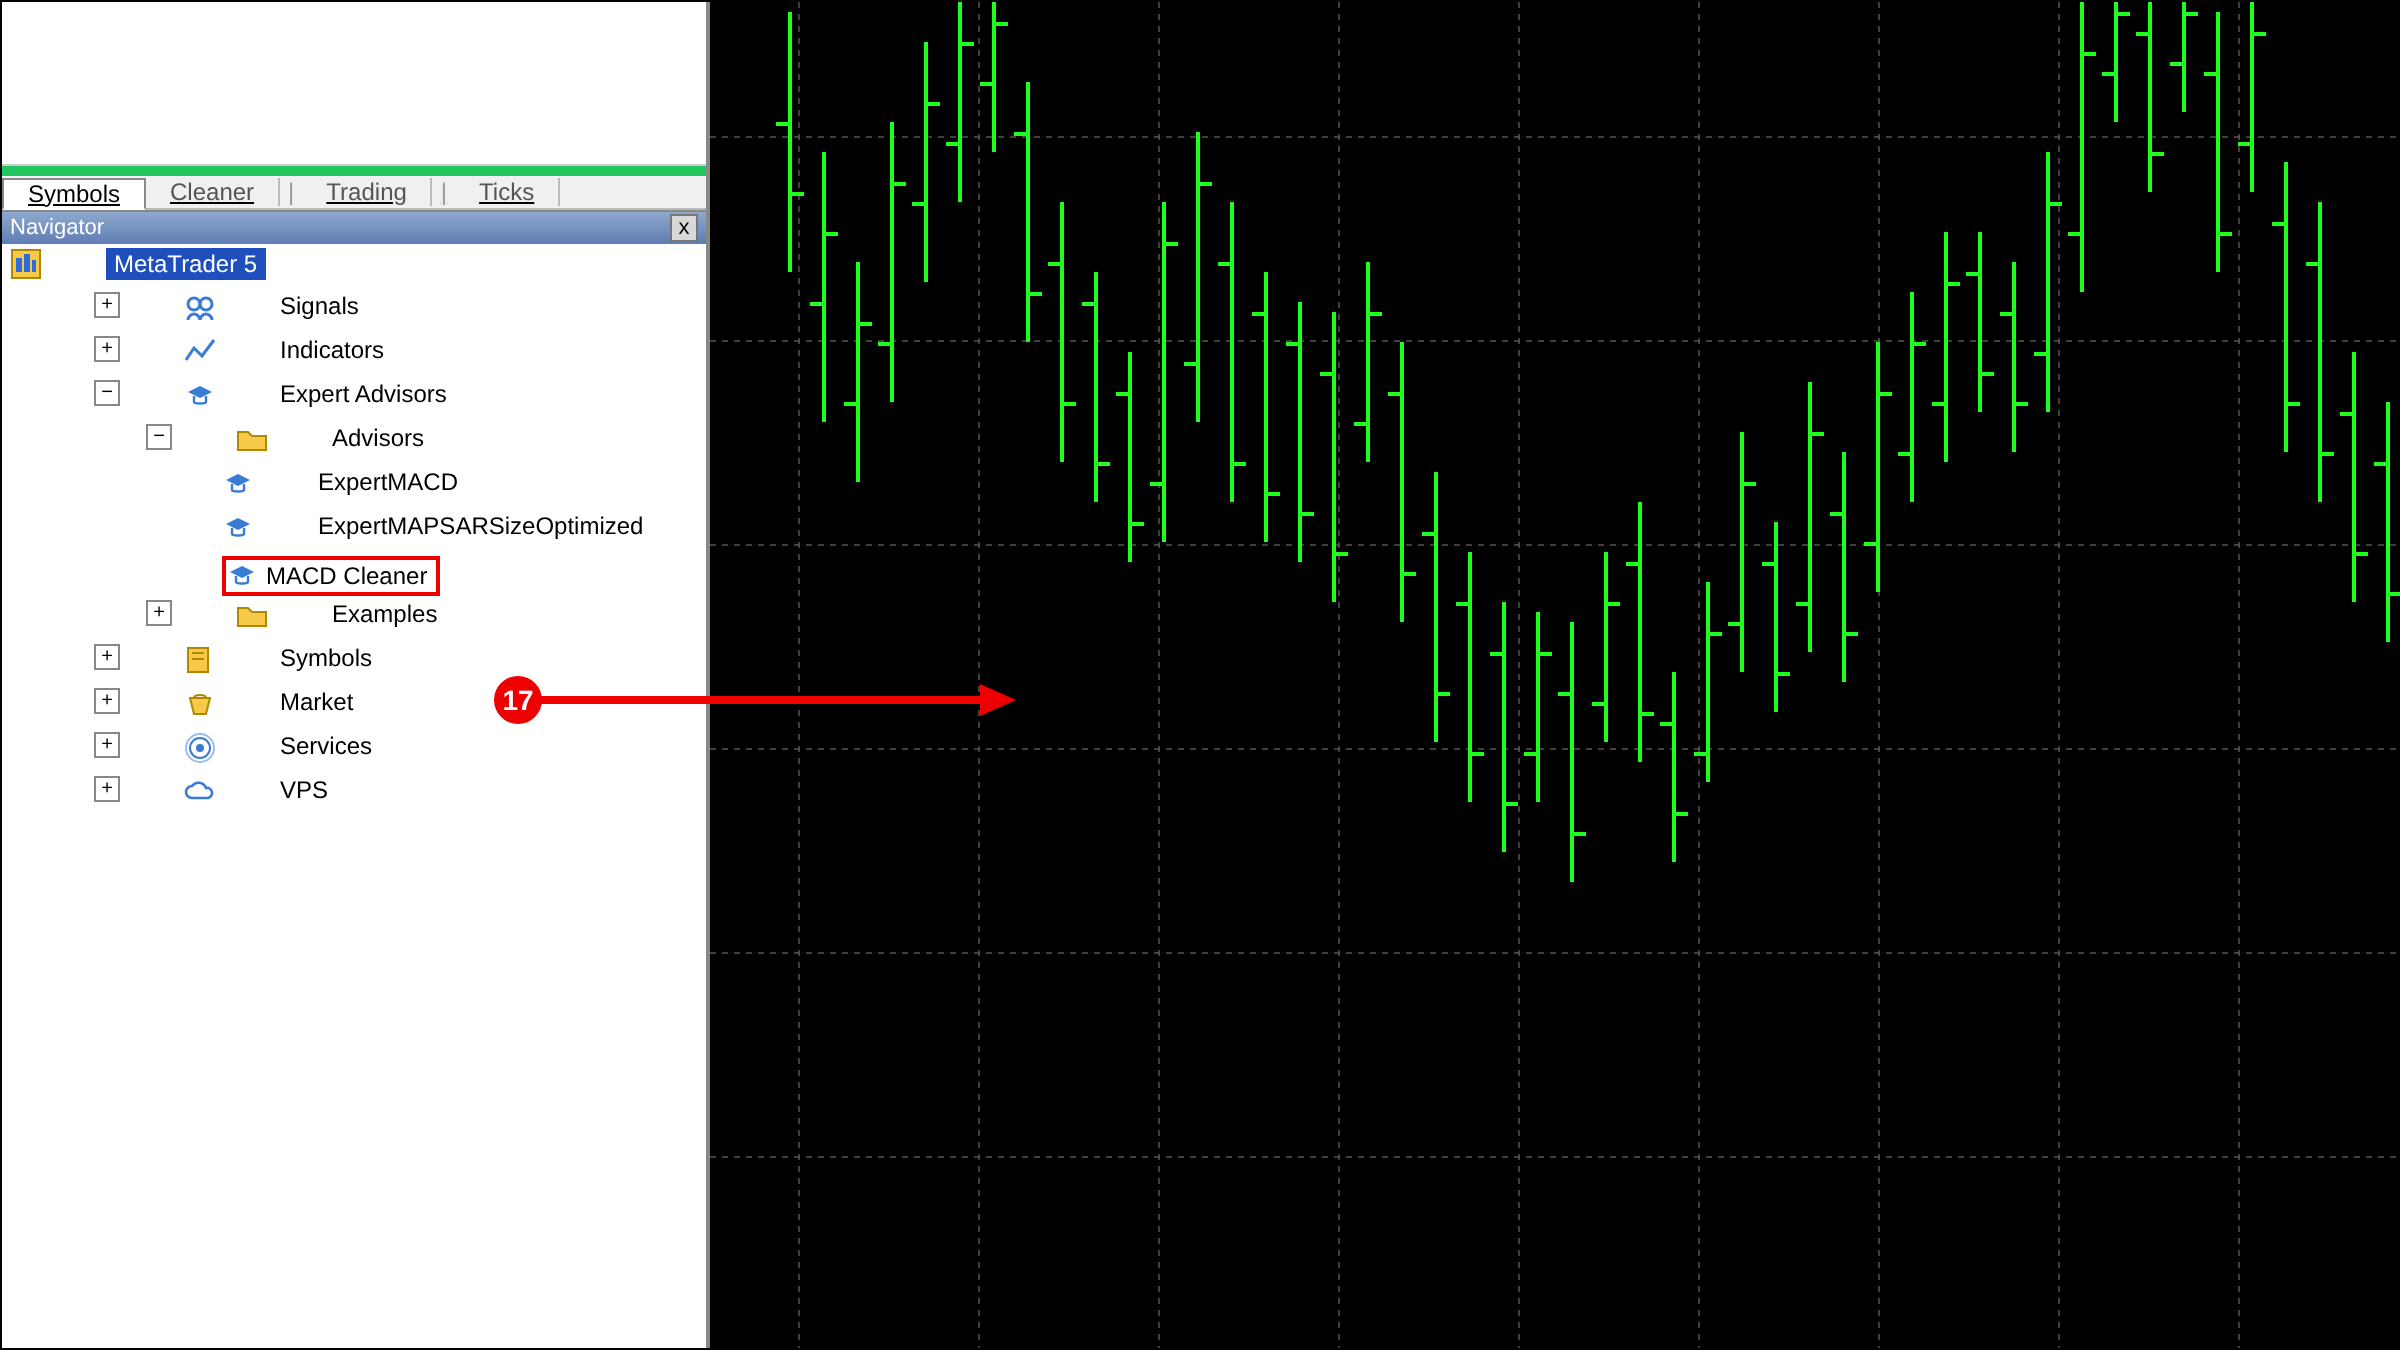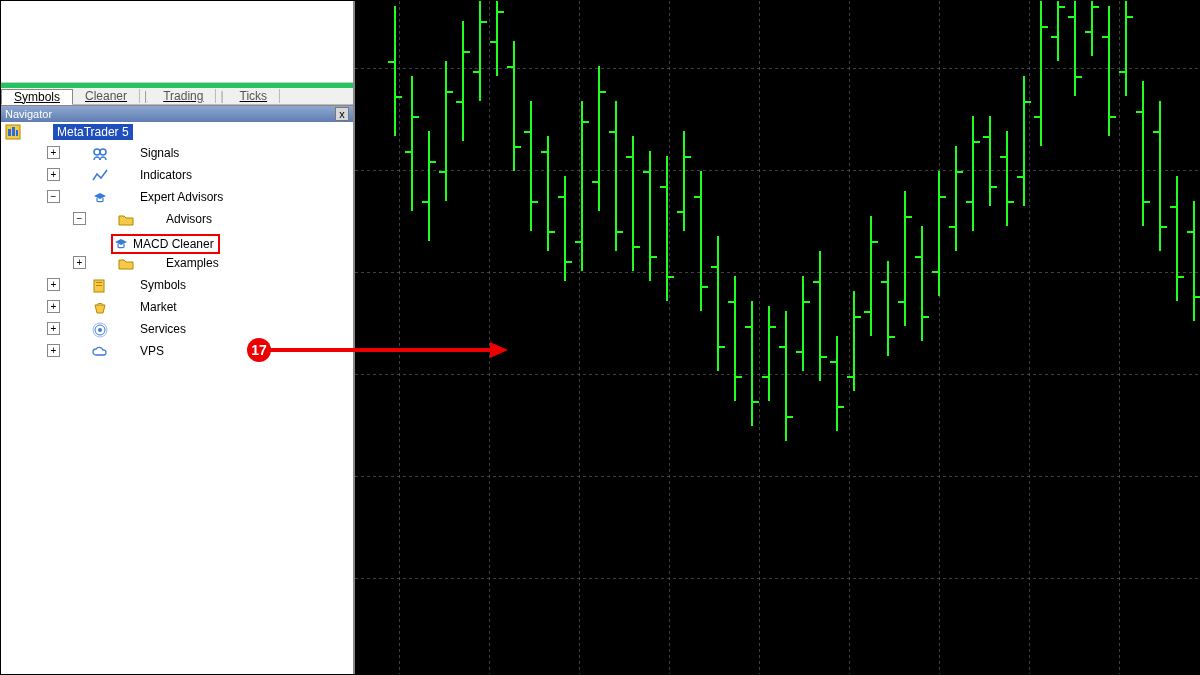--- a/index.html
+++ b/index.html
@@ -253,20 +253,40 @@
         <span class="indent" style="width:40px"></span>
         <span class="toggle">−</span>
         <span class="icon">
           <svg width="16" height="16">
               <path d="M1 4h5l2 2h7v7H1z" fill="#f7c948" stroke="#b08900"></path>
             </svg>
         </span>
         <span class="label">Advisors</span>
       </div>
 
+      <div class="node">
+        <span class="indent" style="width:78px"></span>
+        <span class="icon">
+            <svg width="16" height="16">
+              <path d="M2 6 L8 3 L14 6 L8 9 Z" fill="#3a7bd5"></path>
+              <path d="M5 8 v3 c0 1 6 1 6 0 v-3" fill="none" stroke="#3a7bd5" stroke-width="1.2"></path>
+            </svg>
+          </span>
+        <span class="label">ExpertMACD</span>
+      </div>
+      <div class="node">
+        <span class="indent" style="width:78px"></span>
+        <span class="icon">
+            <svg width="16" height="16">
+              <path d="M2 6 L8 3 L14 6 L8 9 Z" fill="#3a7bd5"></path>
+              <path d="M5 8 v3 c0 1 6 1 6 0 v-3" fill="none" stroke="#3a7bd5" stroke-width="1.2"></path>
+            </svg>
+          </span>
+        <span class="label">ExpertMAPSARSizeOptimized</span>
+      </div>
       <div class="node">
         <span class="indent" style="width:78px"></span>
         <span class="highlighted-node" style="display:inline-flex;align-items:center;">
           <span class="icon">
               <svg width="16" height="16">
                 <path d="M2 6 L8 3 L14 6 L8 9 Z" fill="#3a7bd5"></path>
                 <path d="M5 8 v3 c0 1 6 1 6 0 v-3" fill="none" stroke="#3a7bd5" stroke-width="1.2"></path>
               </svg>
             </span>
           <span class="label">MACD Cleaner</span>

